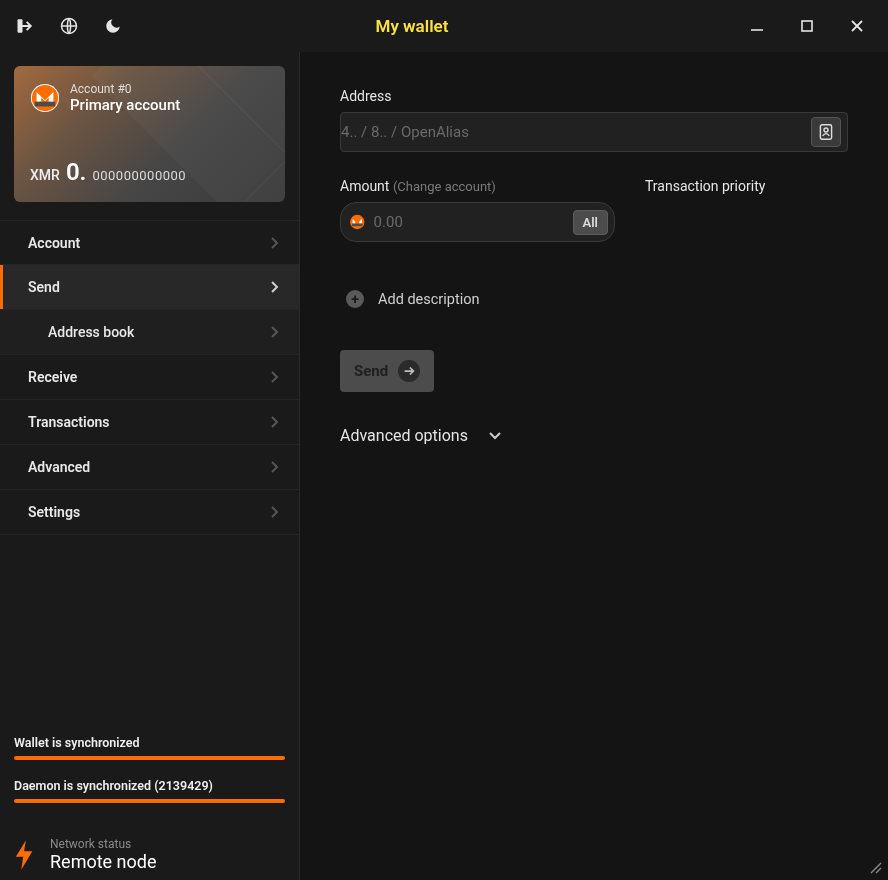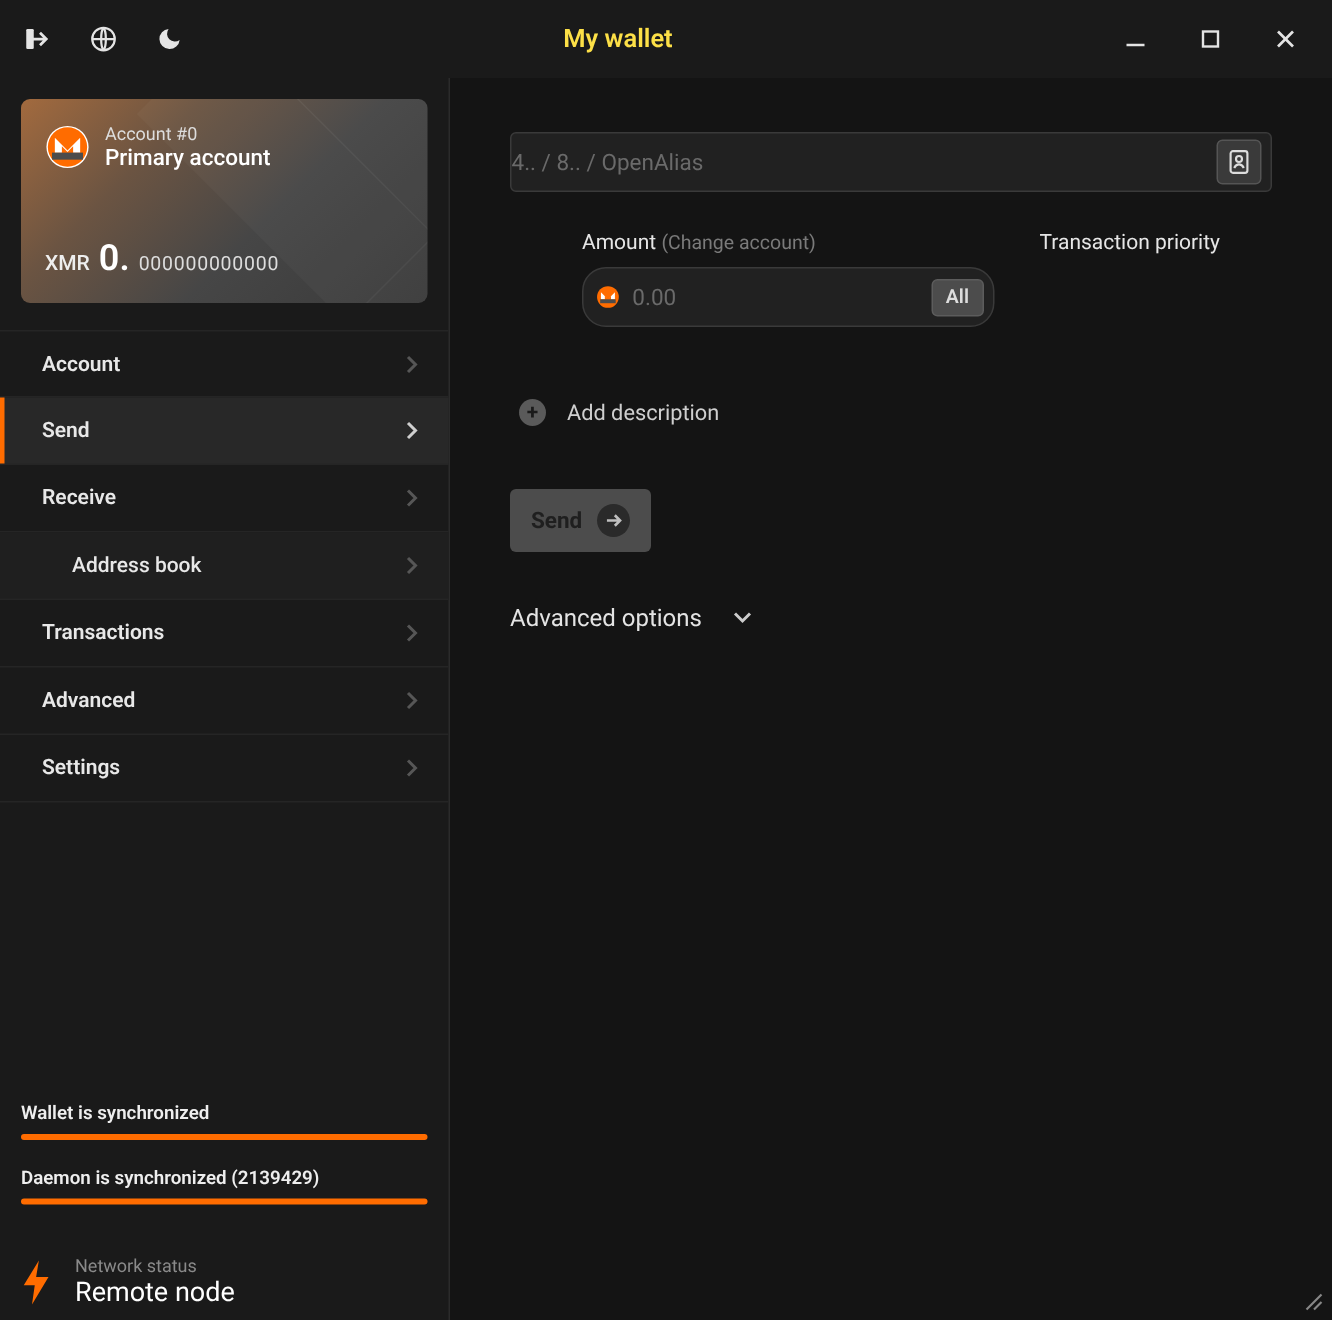--- a/index.html
+++ b/index.html
@@ -55,21 +55,21 @@
   .netstat-main { font-size:18px; color:#ffffff; }
 
   
   .form-label { font-size:14px; color:#e6e6e6; margin-bottom:8px; }
   .form-label .hint { font-size:13px; color:#7a7a7a; font-weight:400; }
   .input-row { display:flex; align-items:center; background:#212121; border:1px solid #3a3a3a; border-radius:4px; height:40px; padding:0 6px 0 0; }
   .input-row input { flex:1; background:transparent; border:none; outline:none; color:#fff; font-size:15px; }
   .input-row input::placeholder { color:#6a6a6a; }
   .addr-book-btn { width:30px; height:30px; border-radius:4px; background:#3a3a3a; border:1px solid #555; display:flex; align-items:center; justify-content:center; color:#ddd; cursor:pointer;}
   .row2 { display:flex; gap:30px; margin-top:26px; }
-  .amount-col { width:275px;margin-left:48px; }
+  .amount-col { width:275px; }
   .priority-col { flex:1; }
   .amount-box { display:flex; align-items:center; background:#212121; border:1px solid #3a3a3a; border-radius:16px; height:40px; padding:0 6px 0 8px; }
   .amount-logo { width:26px; height:26px; margin-right:8px; }
   .amount-box input { flex:1; background:transparent; border:none; outline:none; color:#fff; font-size:15px; }
   .amount-box input::placeholder { color:#6a6a6a; }
   .all-btn { background:#4c4c4c; border:1px solid #5c5c5c; color:#ddd; font-size:13px; font-weight:600; padding:4px 9px; border-radius:4px; cursor:pointer;}
   .select-box { display:flex; align-items:center; justify-content:space-between; background:#212121; border:1px solid #3a3a3a; border-radius:4px; height:40px; padding:0 12px; cursor:pointer; }
   .select-box span { font-size:15px; color:#e6e6e6; }
   .select-chevron { color:#aaa; }
 
@@ -162,30 +162,30 @@
           </span>
       </div>
       <div class="nav-item active">
         <span>Send</span>
         <span class="nav-chevron" style="color:#cfcfcf">
             <svg width="10" height="14" viewBox="0 0 8 14" fill="none" stroke="currentColor" stroke-width="2">
               <path d="M2 2l5 5-5 5"></path>
             </svg>
           </span>
       </div>
-      <div class="nav-item">
-        <span>Receive</span>
-        <span class="nav-chevron">
-            <svg width="10" height="14" viewBox="0 0 8 14" fill="none" stroke="currentColor" stroke-width="2">
-              <path d="M2 2l5 5-5 5"></path>
-            </svg>
-          </span>
-      </div>
       <div class="nav-item sub">
         <span>Address book</span>
+        <span class="nav-chevron">
+            <svg width="10" height="14" viewBox="0 0 8 14" fill="none" stroke="currentColor" stroke-width="2">
+              <path d="M2 2l5 5-5 5"></path>
+            </svg>
+          </span>
+      </div>
+      <div class="nav-item">
+        <span>Receive</span>
         <span class="nav-chevron">
             <svg width="10" height="14" viewBox="0 0 8 14" fill="none" stroke="currentColor" stroke-width="2">
               <path d="M2 2l5 5-5 5"></path>
             </svg>
           </span>
       </div>
       <div class="nav-item">
         <span>Transactions</span>
         <span class="nav-chevron">
             <svg width="10" height="14" viewBox="0 0 8 14" fill="none" stroke="currentColor" stroke-width="2">
@@ -227,20 +227,21 @@
           </svg>
       </div>
       <div>
         <div class="netstat-sub">Network status</div>
         <div class="netstat-main">Remote node</div>
       </div>
     </div>
   </div>
 
   <div class="main">
+    <div class="form-label">Address</div>
     <div class="input-row">
       <input type="text" placeholder="4.. / 8.. / OpenAlias" style="">
       <div class="addr-book-btn">
         <svg width="16" height="18" viewBox="0 0 20 22" fill="none" stroke="currentColor" stroke-width="1.8">
             <rect x="3" y="2" width="14" height="18" rx="2"></rect>
             <circle cx="10" cy="8.5" r="2.5"></circle>
             <path d="M6 16c1-2 3-3 4-3s3 1 4 3"></path>
           </svg>
       </div>
     </div>

